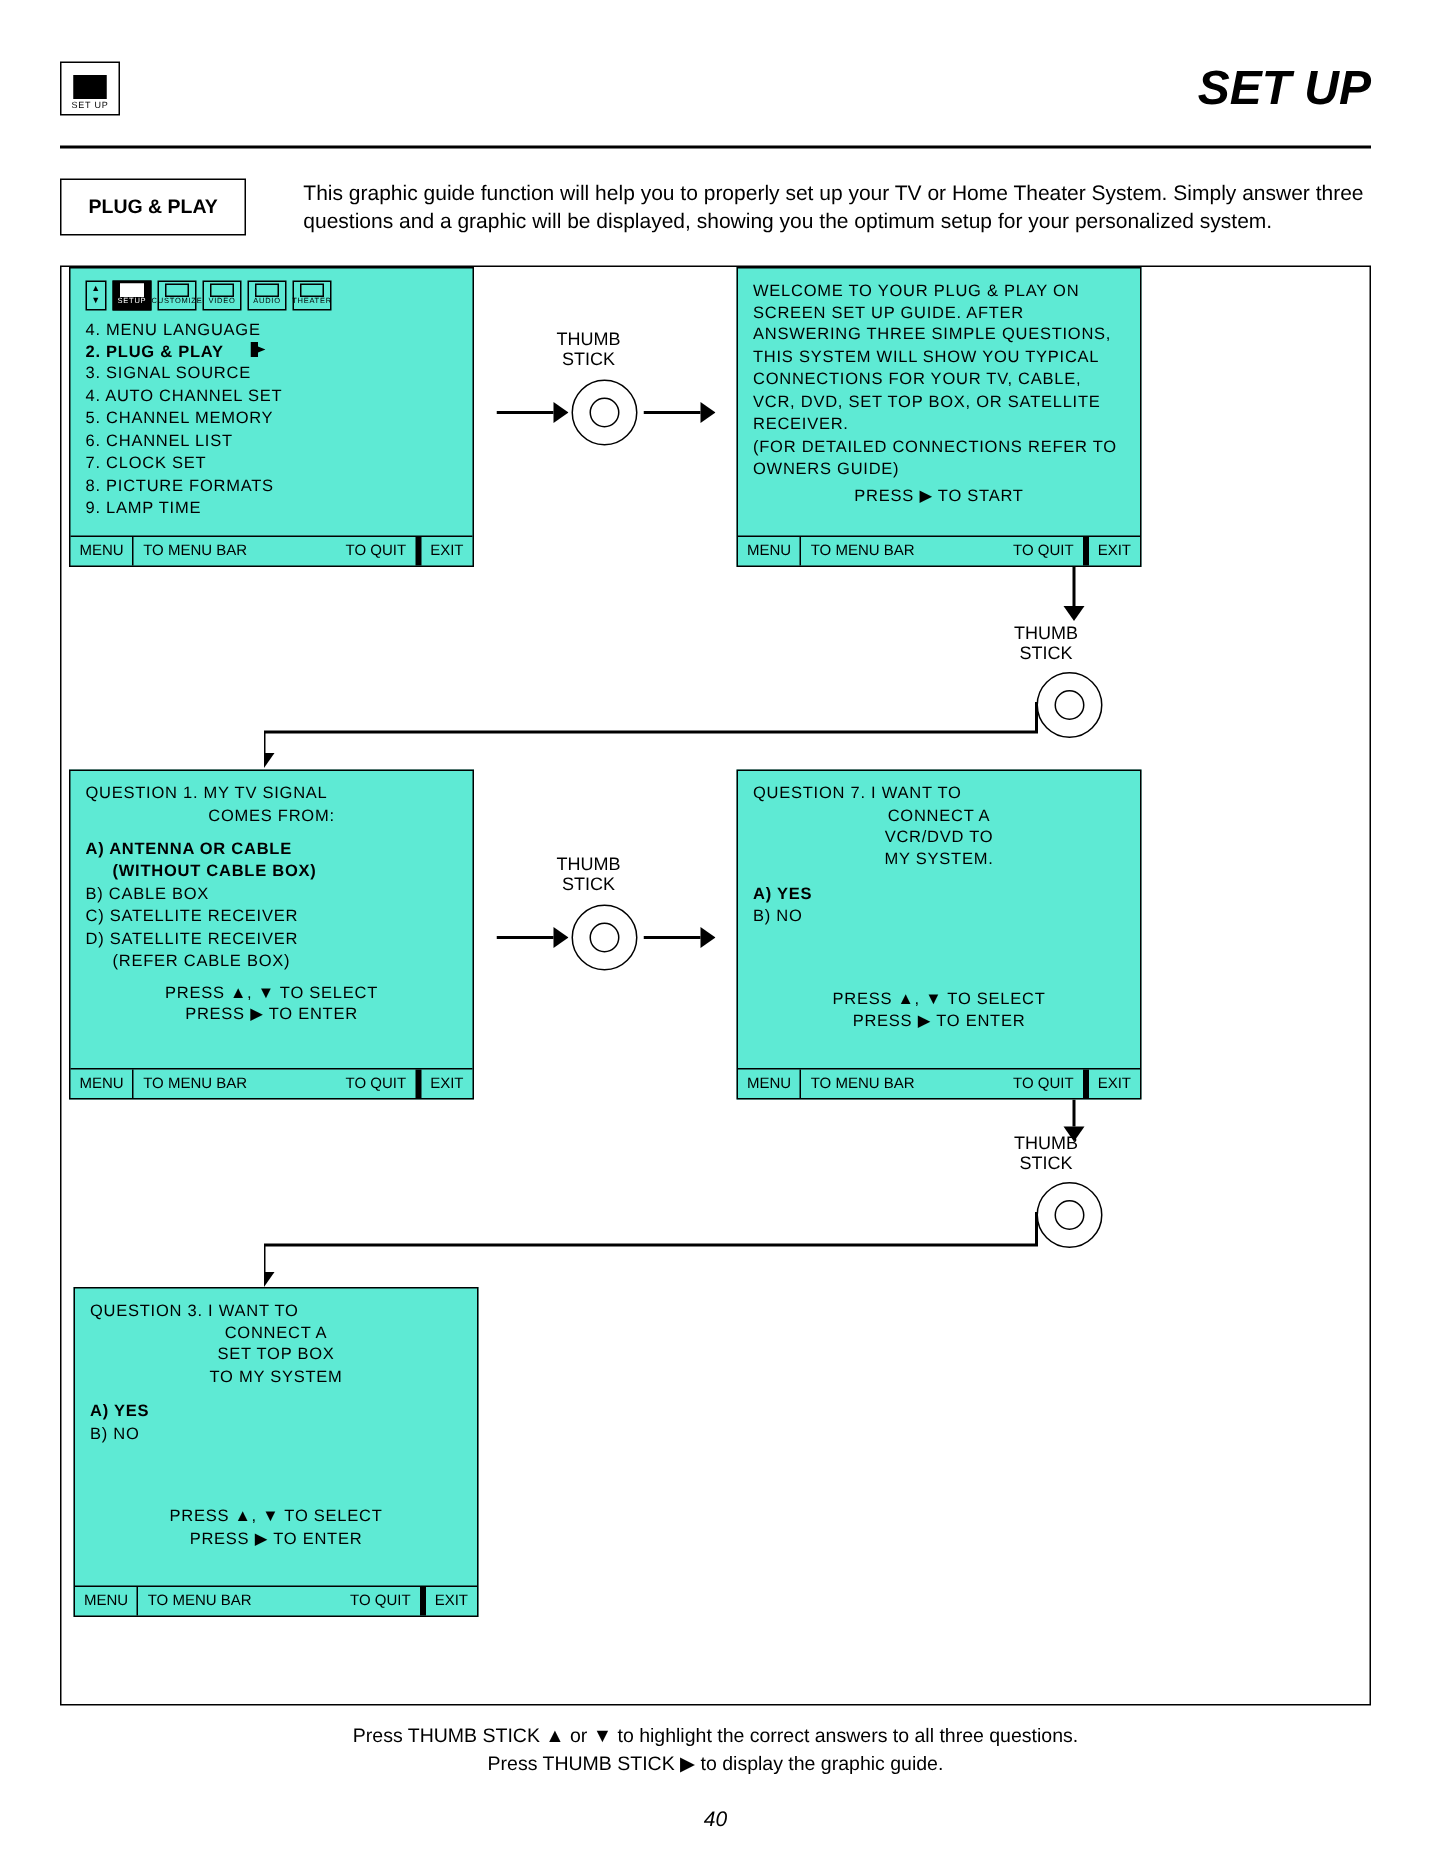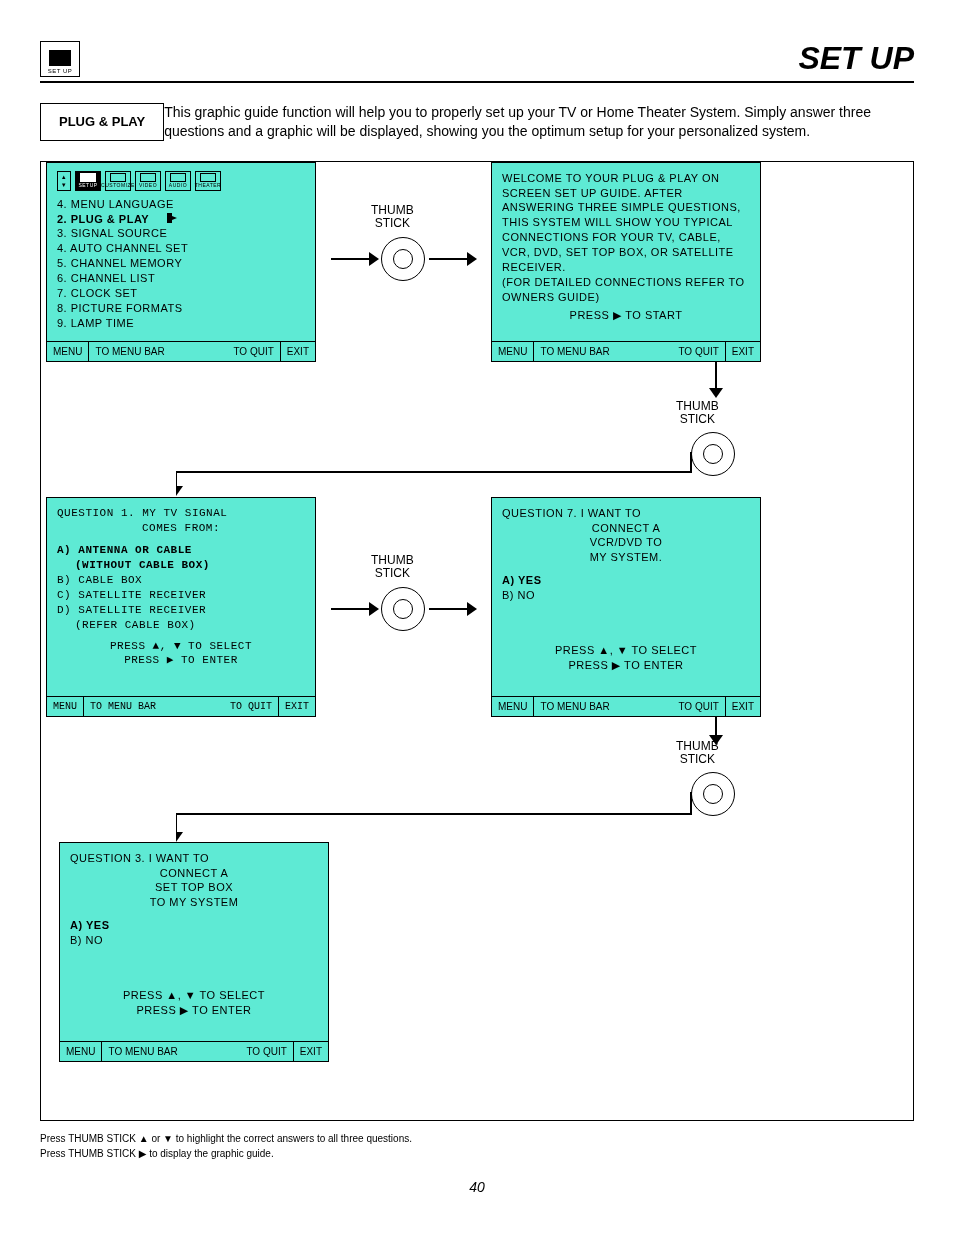--- a/index.html
+++ b/index.html
@@ -5,46 +5,46 @@
   * { box-sizing: border-box; }
   body {
     font-family: Arial, Helvetica, sans-serif;
     margin: 0;
     padding: 40px;
     width: 954px;
     font-size: 13px;
     color: #000;
     background: #fff;
   }
-  .topbar { display:flex; justify-content:space-between; align-items:flex-end; border-bottom:2px solid #000; padding-bottom:4px; margin-bottom:20px;}
+  .topbar { display:flex; justify-content:space-between; align-items:flex-end; border-bottom:2px solid #000; padding-bottom:20px; margin-bottom:20px;}
   .topicon { border:1px solid #000; width:40px; height:36px; position:relative; display:flex; flex-direction:column; align-items:center; justify-content:flex-end; padding:2px;}
   .topicon .tv { width:22px; height:16px; border:1px solid #000; background:#000; margin-bottom:2px;}
   .topicon .lbl { font-size:6px; letter-spacing:0.5px;}
   .pagetitle { font-size:32px; font-weight:bold; font-style:italic;}
   .introrow { display:flex; gap:0; margin-bottom:20px;}
   .section-label { border:1px solid #000; padding:10px 18px; font-weight:bold; font-size:13px; white-space:nowrap;}
-  .introtext { font-size:14px; line-height:1.35;}
+  .introtext { font-size:14px; line-height:1.35;margin-left:38px;}
   .flow { border:1px solid #000; padding:10px 10px 0 10px; position:relative; height:960px; margin-bottom:10px;}
   .panel { position:absolute; border:1px solid #000; width:270px; height:200px; background:#5eead4;}
   .panel-body { padding:8px 10px 4px 10px; font-size:11px; letter-spacing:0.5px; line-height:1.35;}
   .panel-footer { position:absolute; bottom:0; left:0; right:0; border-top:1px solid #000; display:flex; font-size:10px;}
   .panel-footer div { padding:4px 6px;}
   .pf-menu { border-right:1px solid #000;}
   .pf-bar { flex:1;}
   .pf-quit { }
-  .pf-exit { border-left:1px solid #000000;text-align:center;}
+  .pf-exit { border-left:4px solid #000000;text-align:center;}
   .bold { font-weight:bold;}
   .center { text-align:center;}
   .thumblabel { position:absolute; font-size:12px; text-align:center; line-height:1.1;}
   .stickcircle { position:absolute; width:44px; height:44px;}
   .stickcircle .outer { position:absolute; inset:0; border:1px solid #000; border-radius:50%;}
   .stickcircle .inner { position:absolute; top:12px; left:12px; width:20px; height:20px; border:1px solid #000; border-radius:50%;}
   .arrow-right-large { position:absolute;}
   .arrow-down-large { position:absolute;}
-  .footnotes { font-size:10px; line-height:1.5;}
+  .footnotes { font-size:13px; line-height:1.5;text-align:center;}
   .pagenum { text-align:center; font-size:14px; margin-top:18px;font-style:italic;}
   .menu-icons { display:flex; gap:4px; align-items:flex-end; margin-bottom:6px;}
   .micon { border:1px solid #000; width:26px; height:20px; font-size:5px; display:flex; flex-direction:column; align-items:center; justify-content:flex-end; padding:1px;}
   .micon .box { width:16px; height:10px; border:1px solid #000;}
   .micon.dark { background:#000; color:#fff;}
   .micon.dark .box { border-color:#fff; background:#fff;}
   .updown { width:14px; height:20px; border:1px solid #000; display:flex; flex-direction:column; align-items:center; justify-content:space-around; font-size:6px;}
   .selarrow { display:inline-block; width:10px; height:10px;}
 </style>
 </head>
@@ -147,21 +147,21 @@
 STICK</div>
   <div class="stickcircle" style="top:270px; left:650px;">
       <div class="outer"></div>
       <div class="inner"></div>
     </div>
   <svg style="position:absolute; top:290px; left:135px;" width="560" height="44">
       <polyline points="515,0 515,20 0,20 0,34" fill="none" stroke="#000" stroke-width="2"></polyline>
       <polygon points="-7,34 7,34 0,44" fill="#000" transform="translate(0,0)"></polygon>
     </svg>
 
-  <div class="panel" style="top:335px; left:5px; height:220px;font-family:Liberation Mono, monospace;">
+  <div class="panel" style="top:335px; left:5px; height:220px;">
     <div class="panel-body">
       <div><span>QUESTION 1.  MY TV SIGNAL</span></div>
       <div class="center">COMES FROM:</div>
       <div style="height:8px;"></div>
       <div class="bold">A) ANTENNA OR CABLE</div>
       <div class="bold" style="padding-left:18px;">(WITHOUT CABLE BOX)</div>
       <div>B) CABLE BOX</div>
       <div>C) SATELLITE RECEIVER</div>
       <div>D) SATELLITE RECEIVER</div>
       <div style="padding-left:18px;">(REFER CABLE BOX)</div>
@@ -221,21 +221,21 @@
 STICK</div>
   <div class="stickcircle" style="top:610px; left:650px;">
       <div class="outer"></div>
       <div class="inner"></div>
     </div>
   <svg style="position:absolute; top:630px; left:135px;" width="560" height="50">
       <polyline points="515,0 515,22 0,22 0,40" fill="none" stroke="#000" stroke-width="2"></polyline>
       <polygon points="-7,40 7,40 0,50" fill="#000"></polygon>
     </svg>
 
-  <div class="panel" style="top:680px; left:18px; height:220px;">
+  <div class="panel" style="top:680px; left:8px; height:220px;">
     <div class="panel-body">
       <div>QUESTION 3.  I WANT TO</div>
       <div class="center">CONNECT A</div>
       <div class="center">SET TOP BOX</div>
       <div class="center">TO MY SYSTEM</div>
       <div style="height:8px;"></div>
       <div class="bold">A) YES</div>
       <div>B) NO</div>
       <div style="height:40px;"></div>
       <div class="center">PRESS ▲, ▼ TO SELECT</div>

